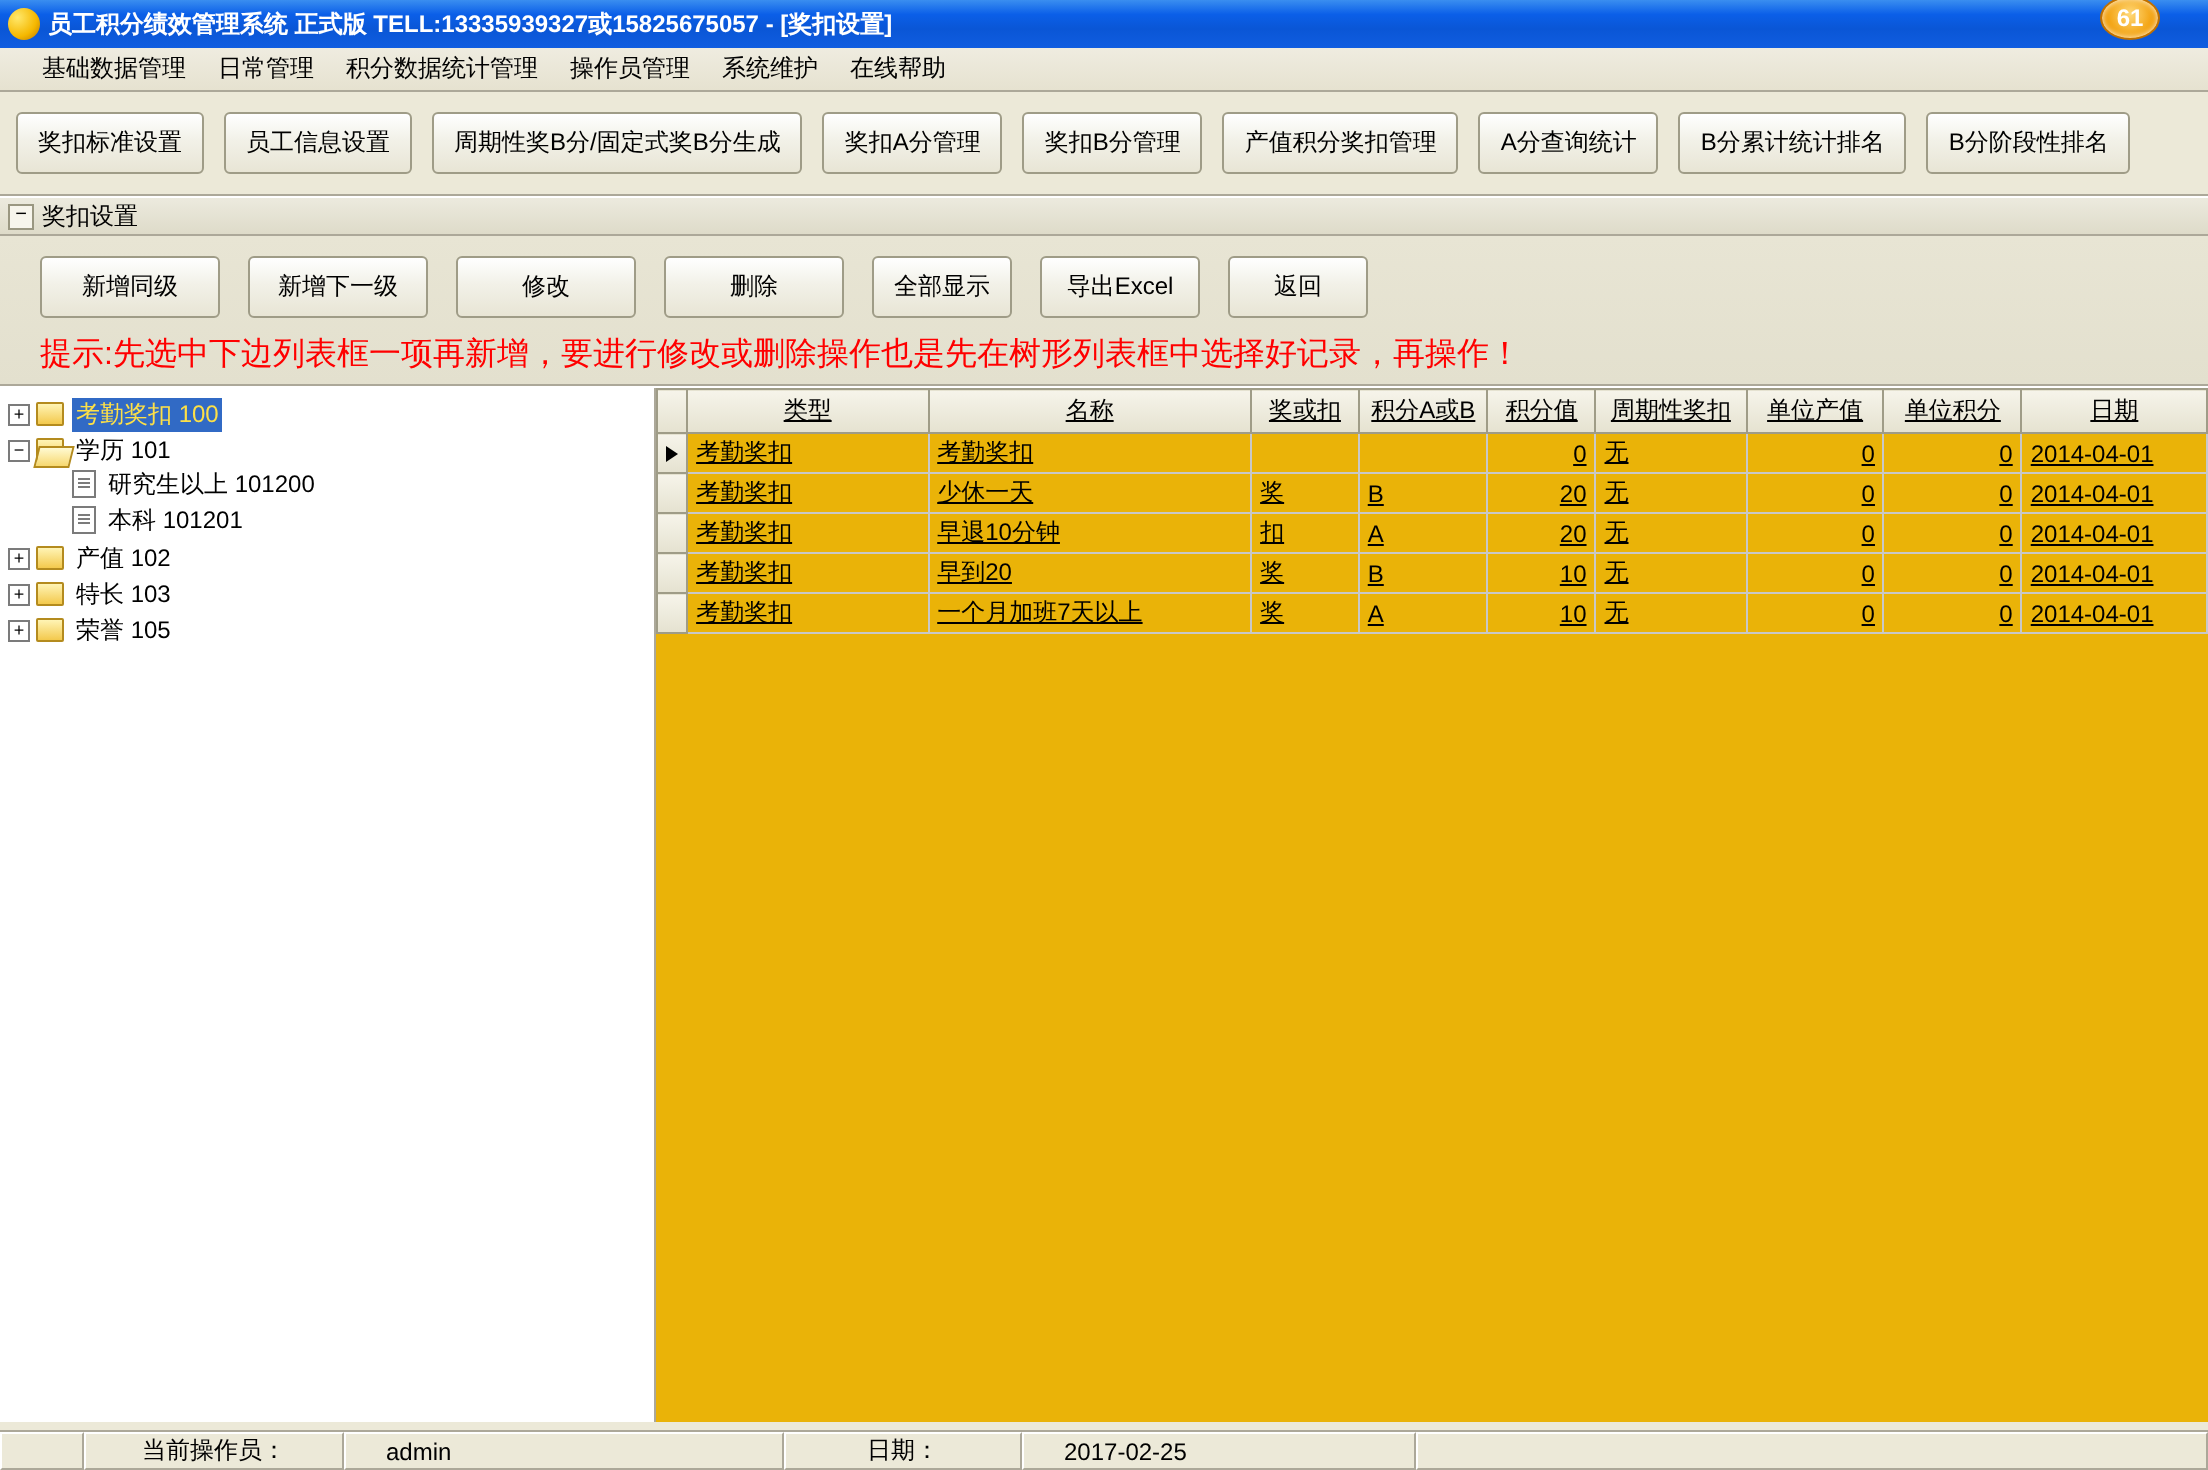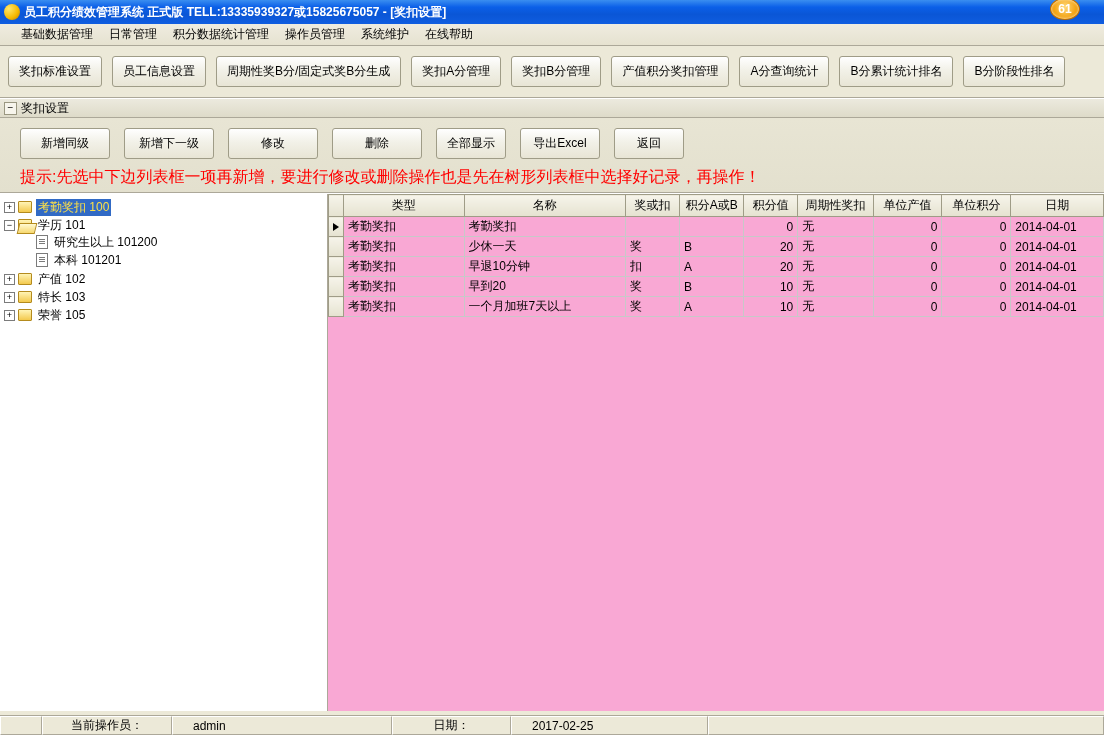--- a/index.html
+++ b/index.html
@@ -153,22 +153,23 @@
   content:""; position:absolute; left:2px; top:3px; width:6px; height:1px; background:#7b7b7b; box-shadow: 0 2px #7b7b7b, 0 4px #7b7b7b;
 }
 .tree-label { padding: 0 2px; }
 .tree-label.selected {
   background: #316ac5;
   color: #fde047;
 }
 .indent { display:inline-block; width: 18px; }
 .grid-pane {
   flex: 1;
-  background: #f9a8d4;
+  background: #eab308;
   overflow: hidden;
+  text-decoration: underline;
 }
 .grid-table {
   border-collapse: collapse;
   width: 100%;
   table-layout: fixed;
 }
 .grid-table th {
   background: linear-gradient(to bottom, #f6f4ea, #e5e2d0);
   border: 1px solid #9f9c87;
   padding: 2px 4px;

